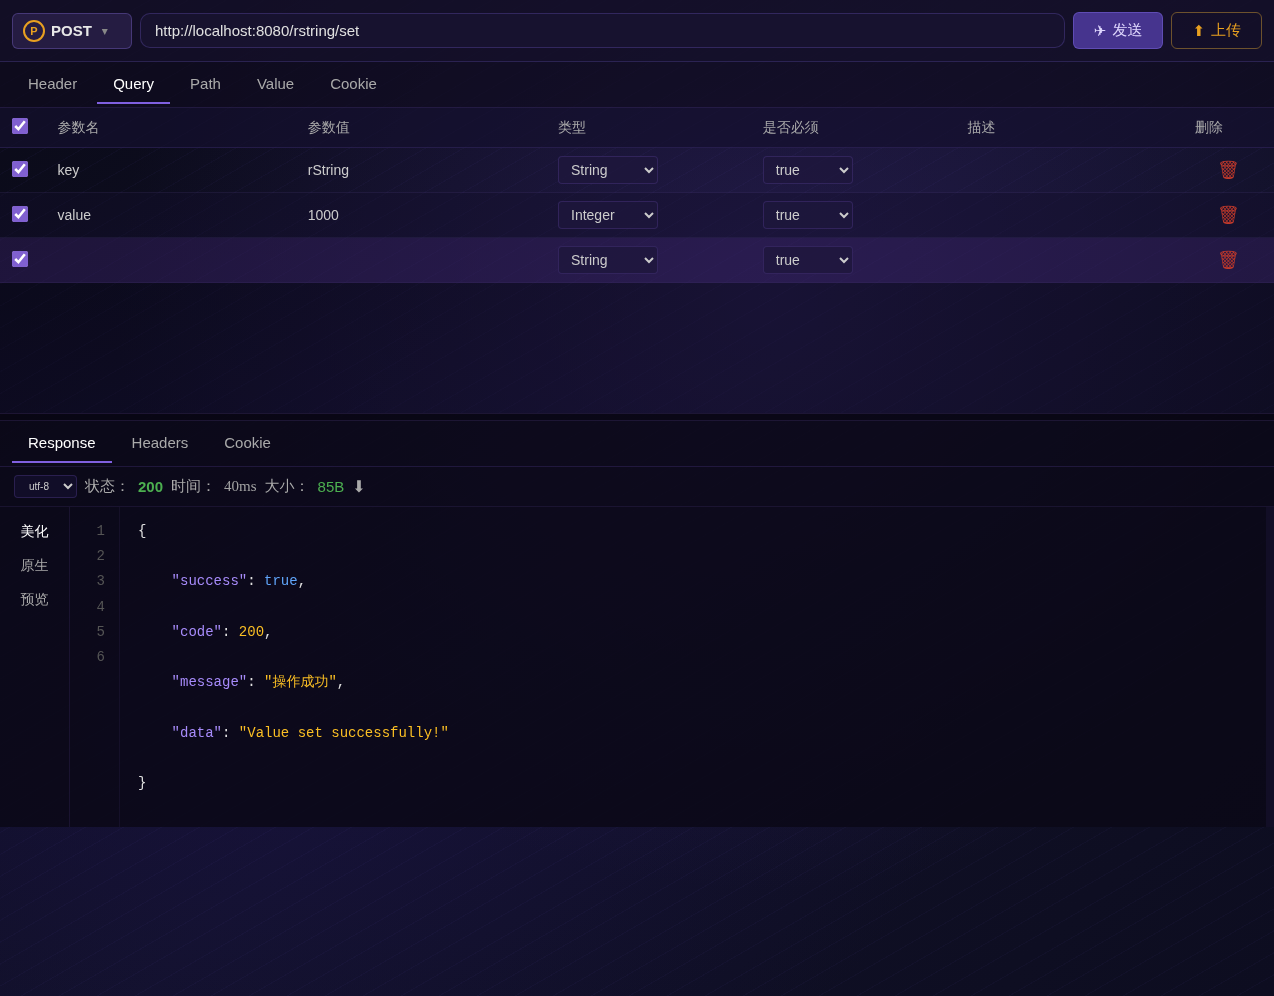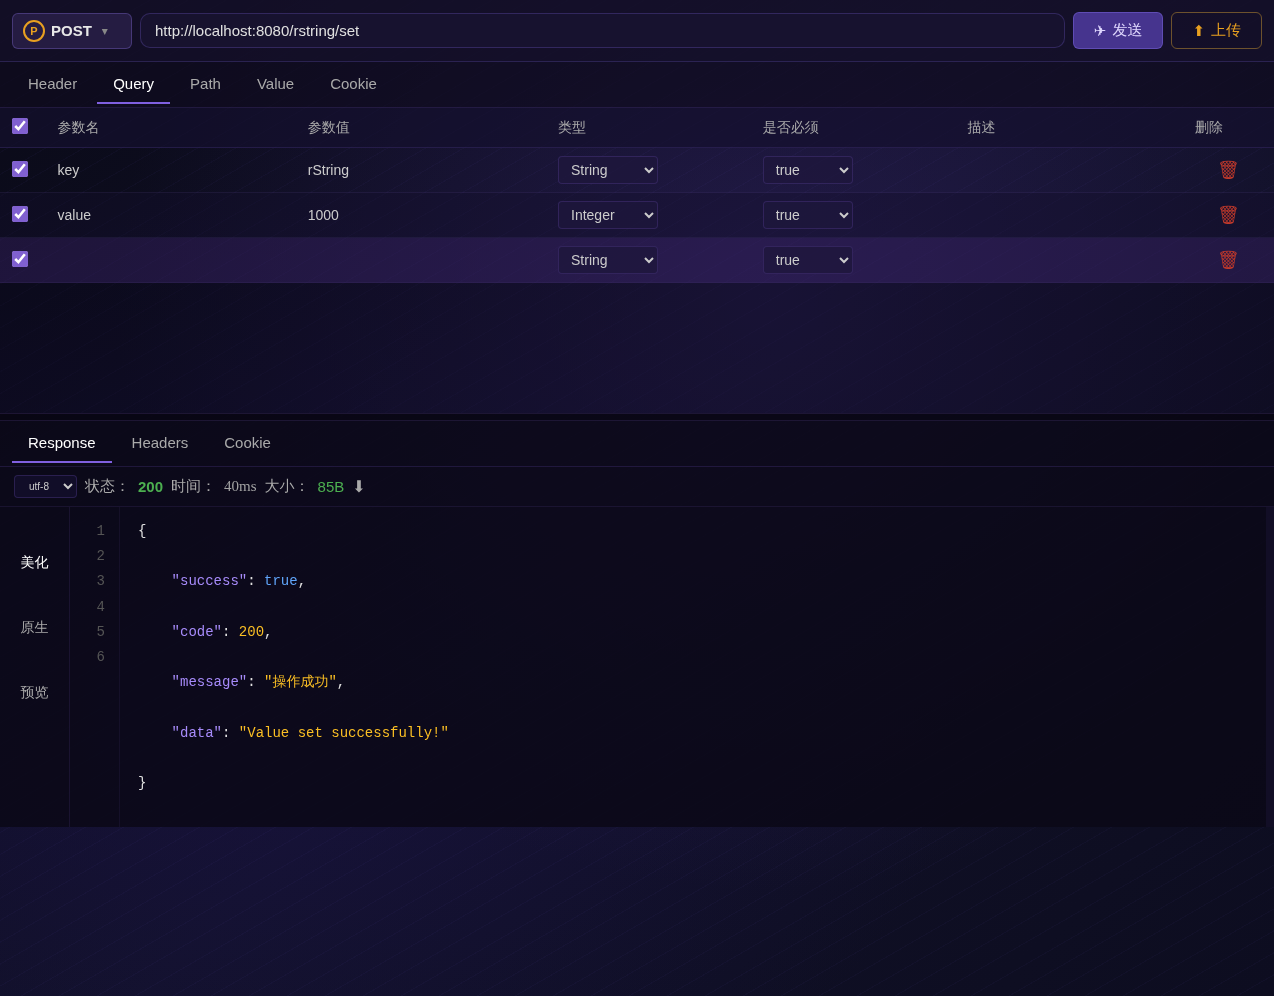--- a/index.html
+++ b/index.html
@@ -308,21 +308,20 @@
       min-width: 70px;
       align-items: center;
     }
 
     .side-btn {
       color: #aaa;
       font-size: 14px;
       cursor: pointer;
       padding: 4px 8px;
       border-radius: 4px;
-      margin-top: 31px;
     }
 
     .side-btn.active {
       color: #fff;
     }
 
     .code-area {
       flex: 1;
       display: flex;
     }

